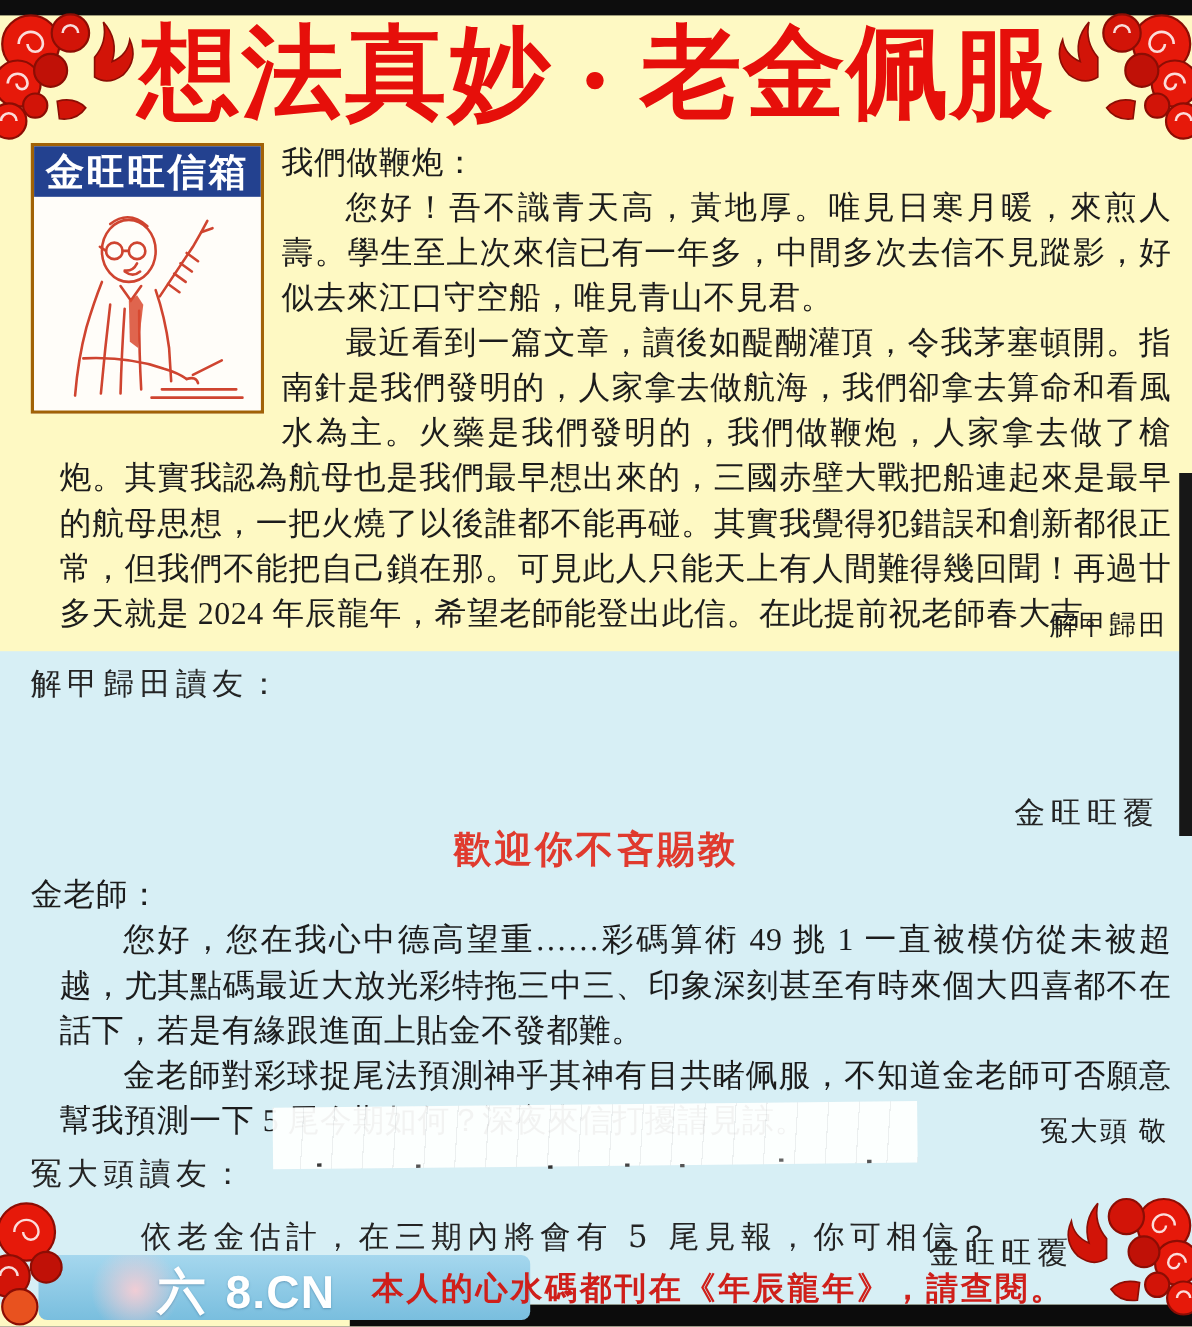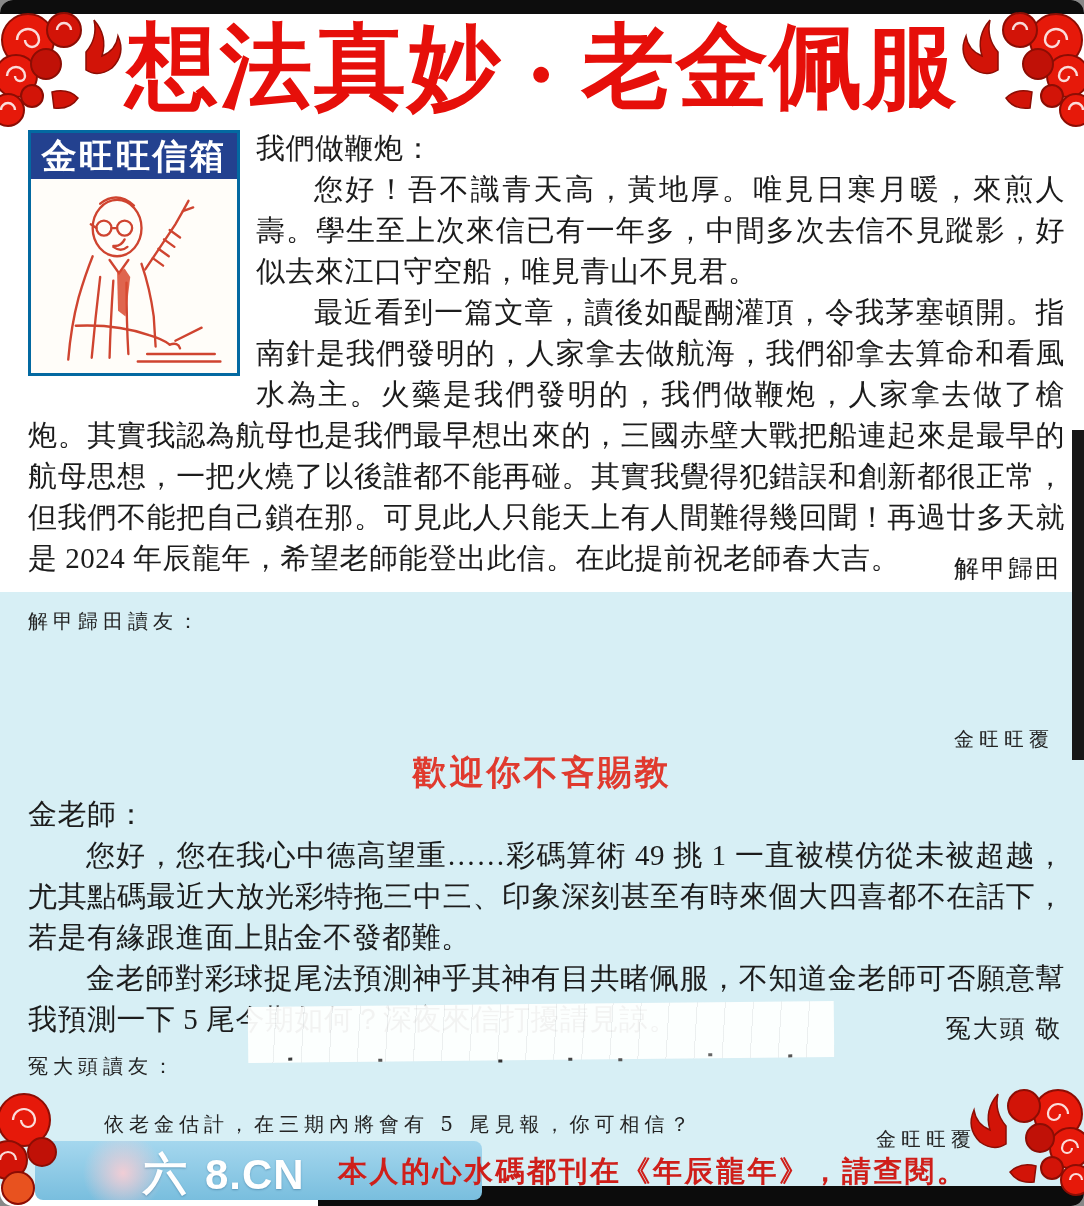--- a/index.html
+++ b/index.html
@@ -1,49 +1,49 @@
 <!DOCTYPE html>
 <html><head>
 <meta charset="utf-8">
 <style>
   html,body{margin:0;padding:0;background:#888;}
-  .page{position:relative;width:1084px;height:1206px;margin:0 auto;background:#ffffff;overflow:hidden;
-        font-family:"Liberation Serif","DejaVu Serif",serif;color:#1c1c1c;border-radius:13px;}
+  .page{position:relative;width:1084px;height:1206px;margin:0 auto;background:#fef9c3;overflow:hidden;
+        font-family:"Liberation Serif","DejaVu Serif",serif;color:#1c1c1c;}
   
   .top-bar{position:absolute;left:0;top:0;width:1084px;height:14px;background:#0d0d0d;z-index:4;}
   .right-strip{position:absolute;right:0;top:430px;width:12px;height:330px;background:#171717;z-index:4;}
   .bottom-bar{position:absolute;left:318px;right:0;top:1186px;height:20px;background:#0c0c0c;z-index:3;}
   .cyan-bg{position:absolute;left:0;top:592px;width:1084px;height:594px;background:#d7eff5;z-index:1;}
   
   .title{position:absolute;left:0;top:18px;width:1084px;margin:0;text-align:center;z-index:5;
          font-family:"Liberation Sans","DejaVu Sans",sans-serif;font-weight:900;
          font-size:92px;line-height:1.06;color:#e60f0a;letter-spacing:2px;white-space:nowrap;}
   .title .dot{display:inline-block;font-size:0.4em;vertical-align:0.35em;margin:0 28px;}
   
   .orn{position:absolute;z-index:6;}
   .orn.tl{left:-6px;top:8px;}
   .orn.tr{right:-6px;top:8px;transform:scaleX(-1);}
   .orn.bl{left:-12px;top:1086px;}
   .orn.br{right:-8px;top:1084px;transform:scaleX(-1);}
   
-  .mailbox{float:left;width:212px;height:246px;margin:2px 16px 10px 0;border:3px solid #0369a1;
+  .mailbox{float:left;width:212px;height:246px;margin:2px 16px 10px 0;border:3px solid #a16207;
            background:#fff;box-sizing:border-box;}
   .mailbox-head{height:46px;background:#23418f;color:#fff;display:flex;align-items:center;justify-content:center;
                 font-family:"Liberation Sans","DejaVu Sans",sans-serif;font-weight:bold;font-size:35px;letter-spacing:2px;}
   .mailbox-art{height:194px;display:flex;align-items:center;justify-content:center;background:#fffdf9;}
   
   .content{position:absolute;left:28px;top:128px;width:1037px;z-index:2;}
   .para,.salute{margin:0;font-size:29px;line-height:41px;letter-spacing:0.5px;text-align:justify;}
-  .para{text-indent:2em;}
+  .para{text-indent:2em;padding-left:26px;}
   .sig{position:absolute;margin:0;font-size:25px;line-height:38px;letter-spacing:2px;z-index:2;}
   .sig-1{top:550px;right:22px;}
   .sig-r1{top:720px;right:30px;}
   .sig-2{top:1010px;right:22px;}
   .sig-r2{top:1120px;right:108px;}
-  .kai{font-family:"DejaVu Serif","Liberation Serif",serif;letter-spacing:5px;font-size:20px;color:#242424;}
+  .kai{font-family:"DejaVu Serif","Liberation Serif",serif;letter-spacing:5px;font-size:28px;color:#242424;}
   .reply1{position:absolute;left:28px;top:600px;width:1037px;z-index:2;}
   .reply1 .para,.reply1 .salute{line-height:43px;}
   .heading2{position:absolute;left:0;top:750px;width:1084px;margin:0;text-align:center;z-index:2;
             font-size:34px;font-weight:bold;color:#e03a2e;letter-spacing:3px;}
   .letter2{position:absolute;left:28px;top:794px;width:1037px;z-index:2;}
   .reply2{position:absolute;left:28px;top:1046px;width:1037px;z-index:2;}
   .reply2 .body{text-indent:3em;margin:16px;line-height:43px;}
   
   .erased-band{position:absolute;left:248px;top:1004px;width:586px;height:56px;z-index:2;
                background:rgba(254,255,254,0.95);transform:rotate(-0.6deg);

